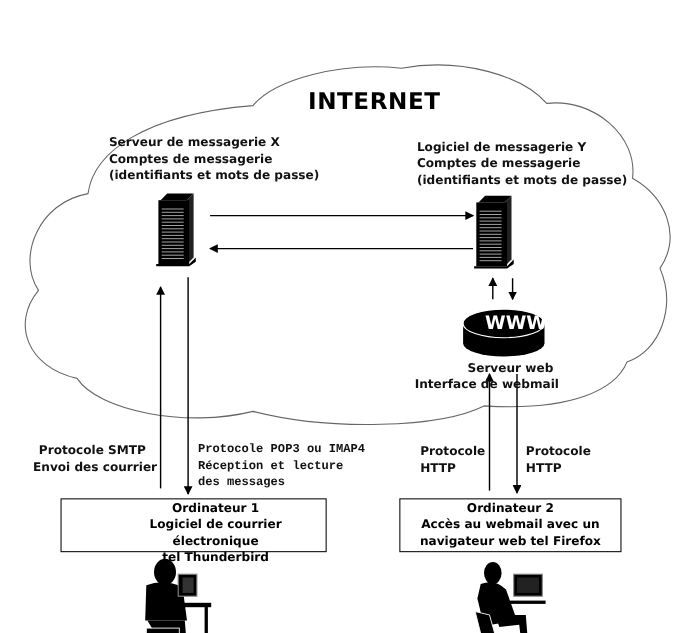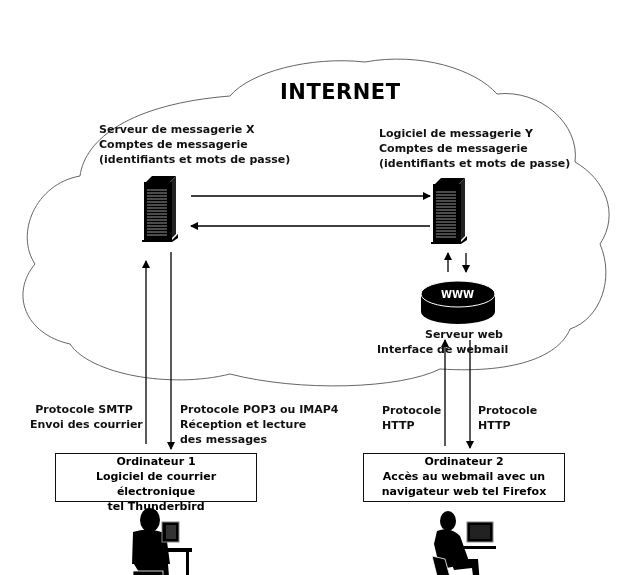--- a/index.html
+++ b/index.html
@@ -105,49 +105,49 @@
     <span>Comptes de messagerie</span>
     <span>(identifiants et mots de passe)</span>
   </div>
 
   <div class="lbl" style="left:379px;top:82px;">
     <span>Logiciel de messagerie Y</span>
     <span>Comptes de messagerie</span>
     <span>(identifiants et mots de passe)</span>
   </div>
 
-  <div class="lbl" style="left:441px;top:243px;color:#fff;font-size:10px;">WWW</div>
+  <div class="lbl" style="left:441px;top:243px;color:#fff;font-size:17px;">WWW</div>
 
   <div class="lbl" style="left:377px;top:283px;text-align:right;width:126px;">
     <span>Serveur web</span>
     <span>Interface de webmail</span>
   </div>
 
   <div class="lbl right" style="left:30px;top:358px;width:108px;text-align:center;">
     <span>Protocole SMTP</span>
     <span>Envoi des courrier</span>
   </div>
 
-  <div class="lbl" style="left:180px;top:358px;">
+  <div class="lbl" style="left:180px;top:358px;font-family:Liberation Mono, monospace;">
     <span>Protocole POP3 ou IMAP4</span>
     <span>Réception et lecture</span>
     <span>des messages</span>
   </div>
 
   <div class="lbl" style="left:382px;top:359px;">
     <span>Protocole</span>
     <span>HTTP</span>
   </div>
 
   <div class="lbl" style="left:478px;top:359px;">
     <span>Protocole</span>
     <span>HTTP</span>
   </div>
 
-  <div class="box" style="left:55px;top:409px;width:200px;height:47px;">
+  <div class="box" style="left:55px;top:409px;width:200px;height:47px;padding-left:40px;">
     <span>Ordinateur 1</span>
     <span>Logiciel de courrier électronique</span>
     <span>tel Thunderbird</span>
   </div>
 
   <div class="box" style="left:363px;top:409px;width:200px;height:47px;">
     <span>Ordinateur 2</span>
     <span>Accès au webmail avec un</span>
     <span>navigateur web tel Firefox</span>
   </div>

